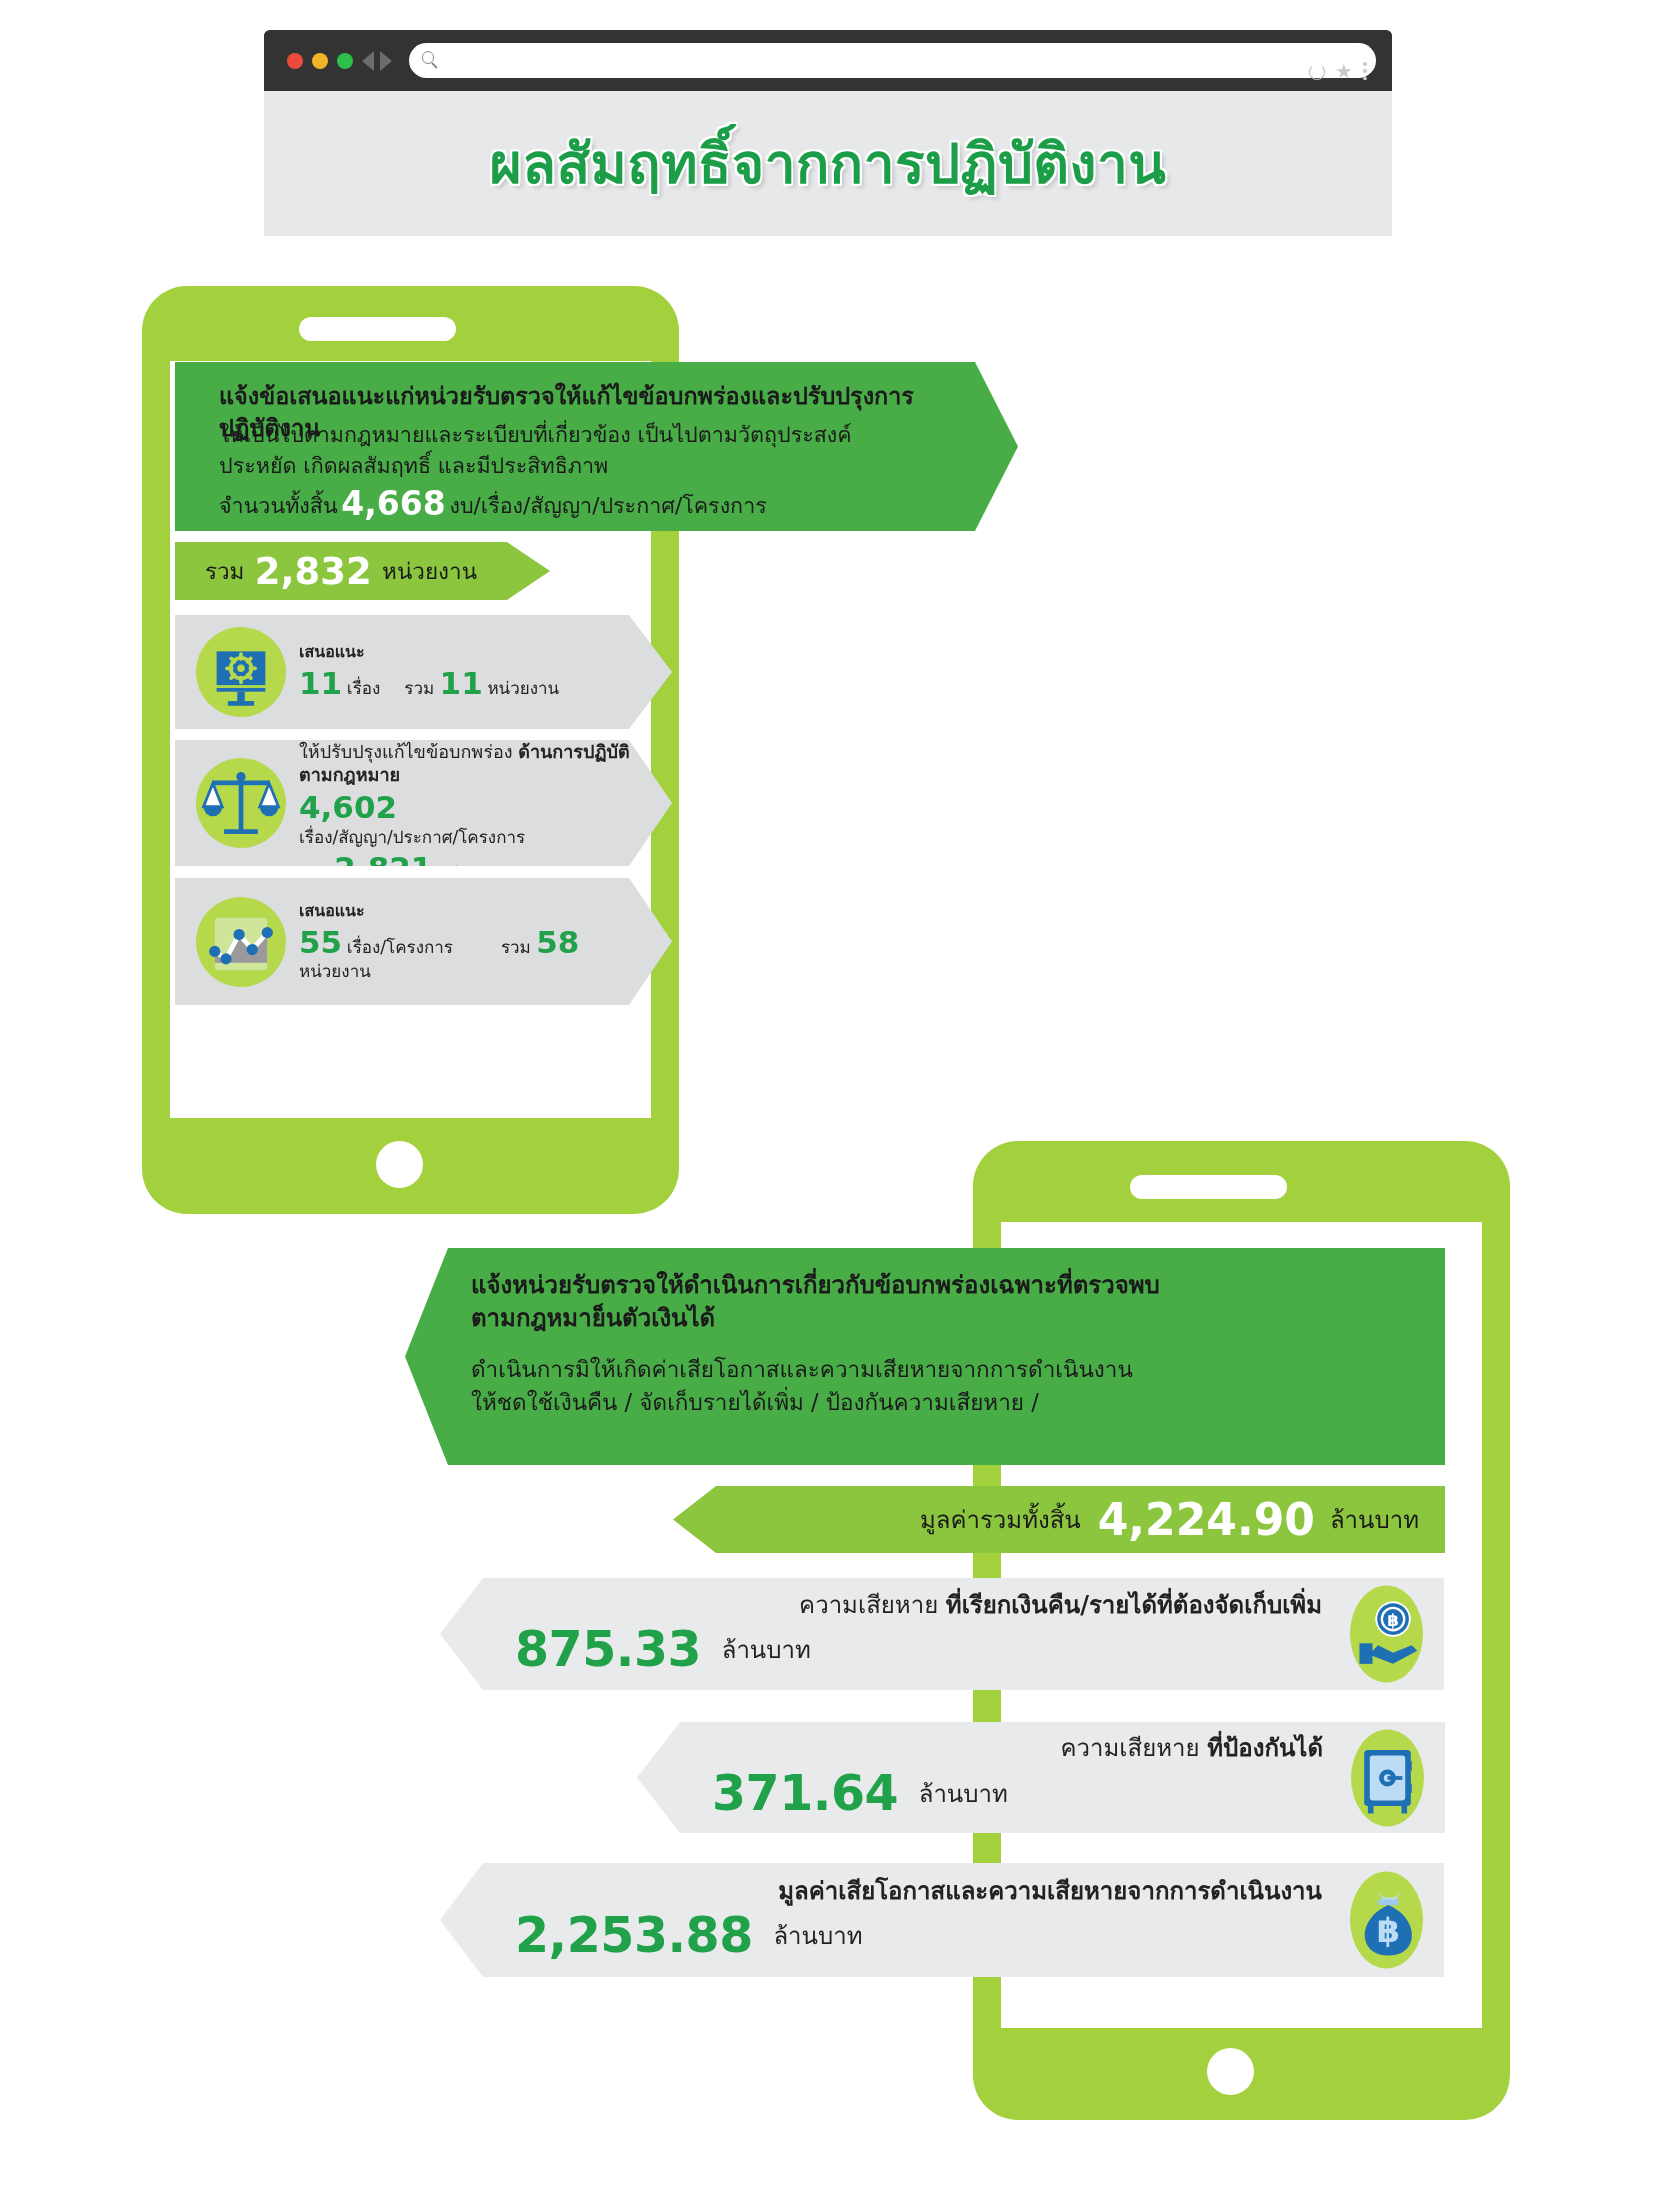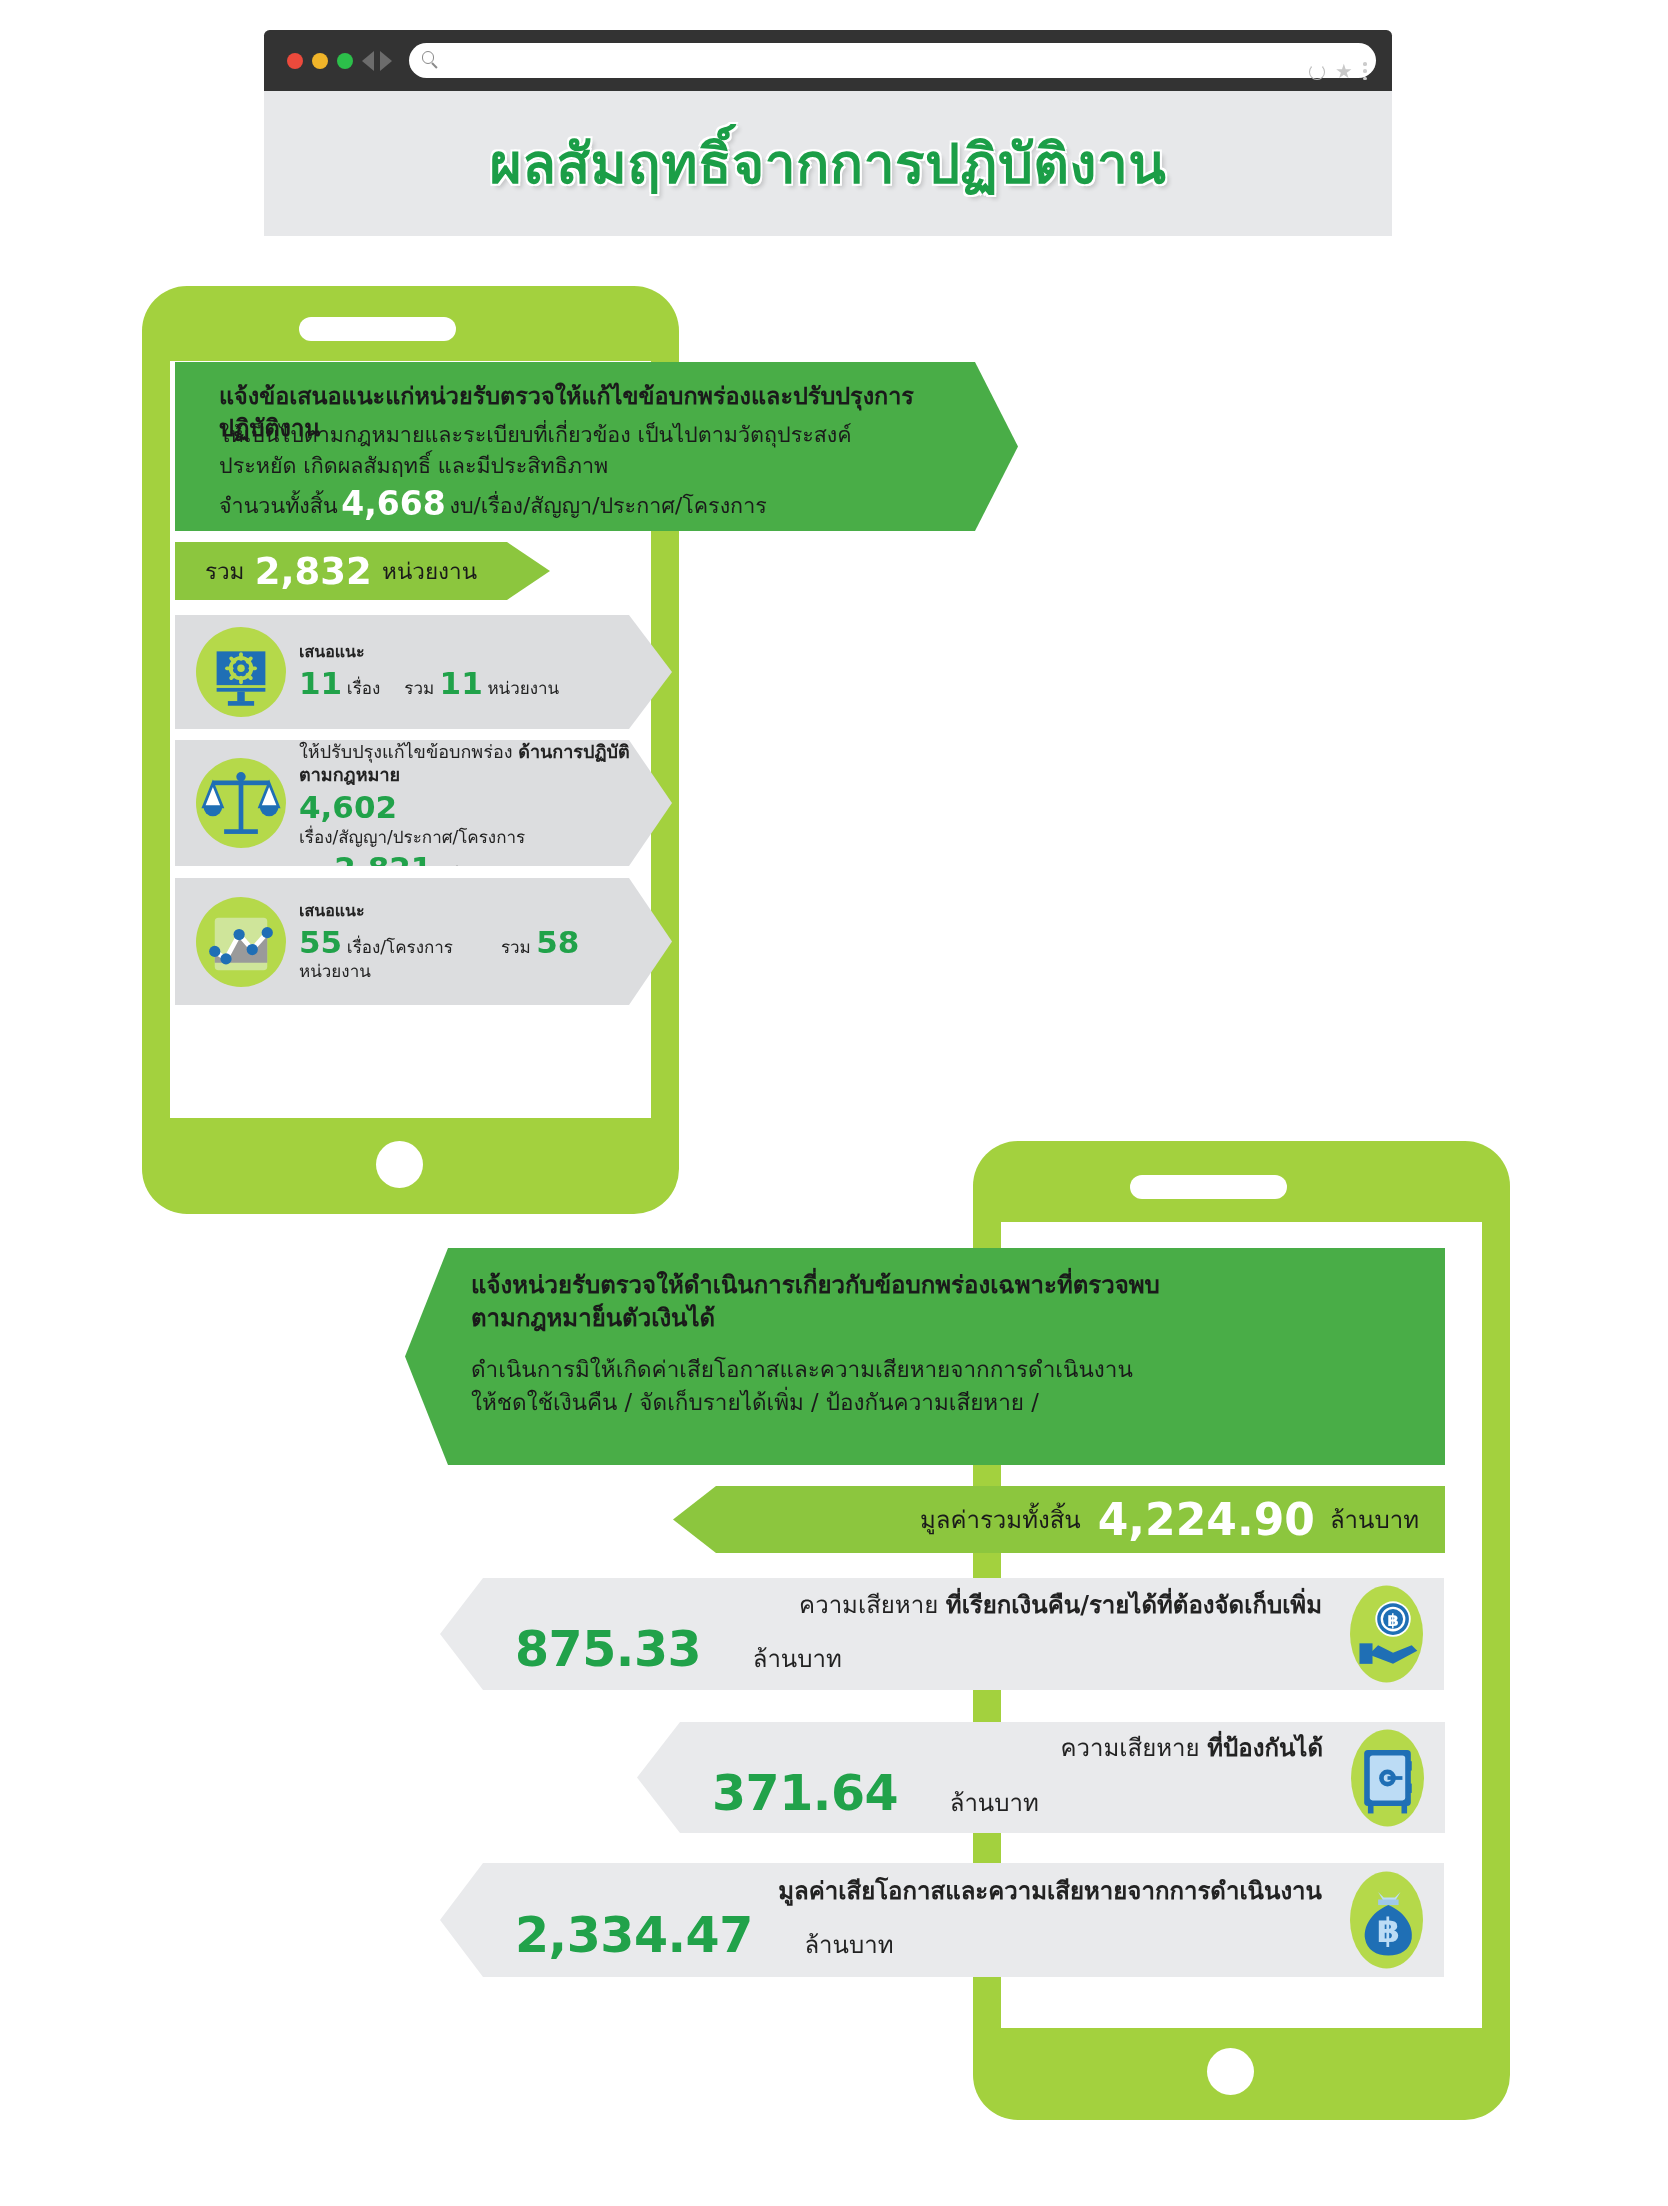--- a/index.html
+++ b/index.html
@@ -84,21 +84,21 @@
 
   .sum2{left:673px;top:1486px;width:772px;height:67px;background:#8cc63e;}
   .sum2-txt{position:absolute;left:45px;top:0;right:0;height:67px;display:flex;align-items:center;justify-content:flex-end;padding-right:26px;font-size:24px;color:#1a1a1a;text-align:center;}
   .sum2-txt .big{font-size:44px;font-weight:bold;color:#ffffff;padding:0 15px 0 17px;}
 
   .growl{position:absolute;background:#e9eaec;}
   .growl .tx{position:absolute;left:75px;right:122px;top:0;height:100%;display:flex;flex-direction:column;justify-content:center;align-items:flex-end;text-align:right;}
   .growl .ic{position:absolute;right:20.6px;top:50%;transform:translateY(-50%);width:73px;height:97px;border-radius:50%;background:#b5d94a;}
   .b-lab{font-size:24px;color:#222222;line-height:1.25;white-space:nowrap;}
   .b-lab b{font-weight:bold;}
-  .b-val{margin-top:1.9px;display:flex;align-items:flex-end;align-self:flex-start;gap:31px;}
+  .b-val{margin-top:1.9px;display:flex;align-items:center;align-self:flex-start;}
   .b-val .n{font-size:49px;font-weight:bold;color:#21a24a;letter-spacing:-0.5px;}
   .b-val .u{font-size:24px;color:#222222;padding-left:20.6px;}
 
   #brow1{left:440px;top:1578px;width:1004px;height:112px;}
   #brow1 .b-val{align-self:flex-start;margin-left:0;}
   #brow2{left:637px;top:1722px;width:808px;height:111px;}
   #brow3{left:440px;top:1863px;width:1004px;height:114px;}
 
   
   svg{display:block;}
@@ -313,21 +313,21 @@
         <rect x="60" y="34" width="5" height="10" fill="#1f6fb5"></rect>
         <rect x="60" y="58" width="5" height="10" fill="#1f6fb5"></rect>
       </svg>
     </div>
   </div>
 
   <div class="band band-l growl" id="brow3">
     <div class="tx">
       <div class="b-lab"><b>มูลค่าเสียโอกาสและความเสียหายจากการดำเนินงาน</b></div>
       <div class="b-val">
-        <span class="n">2,334.47</span>
+        <span class="n">2,253.88</span>
         <span class="u">ล้านบาท</span>
       </div>
     </div>
     <div class="ic">
       <svg width="73" height="97" viewBox="0 0 78 104">
         <path d="M30 22 l6 10 l12 0 l6 -10 l-6 6 l-12 0 Z" fill="#bcdcf5"></path>
         <rect x="30" y="30" width="22" height="6" fill="#9fc9e8"></rect>
         <path d="M41 36 C22 44 14 60 16 72 C18 84 28 90 41 90 C54 90 64 84 66 72 C68 60 60 44 41 36 Z" fill="#1f6fb5"></path>
         <text x="41" y="76" font-size="36" font-family="DejaVu Sans, sans-serif" font-weight="bold" fill="#bcdcf5" text-anchor="middle">฿</text>
       </svg>

